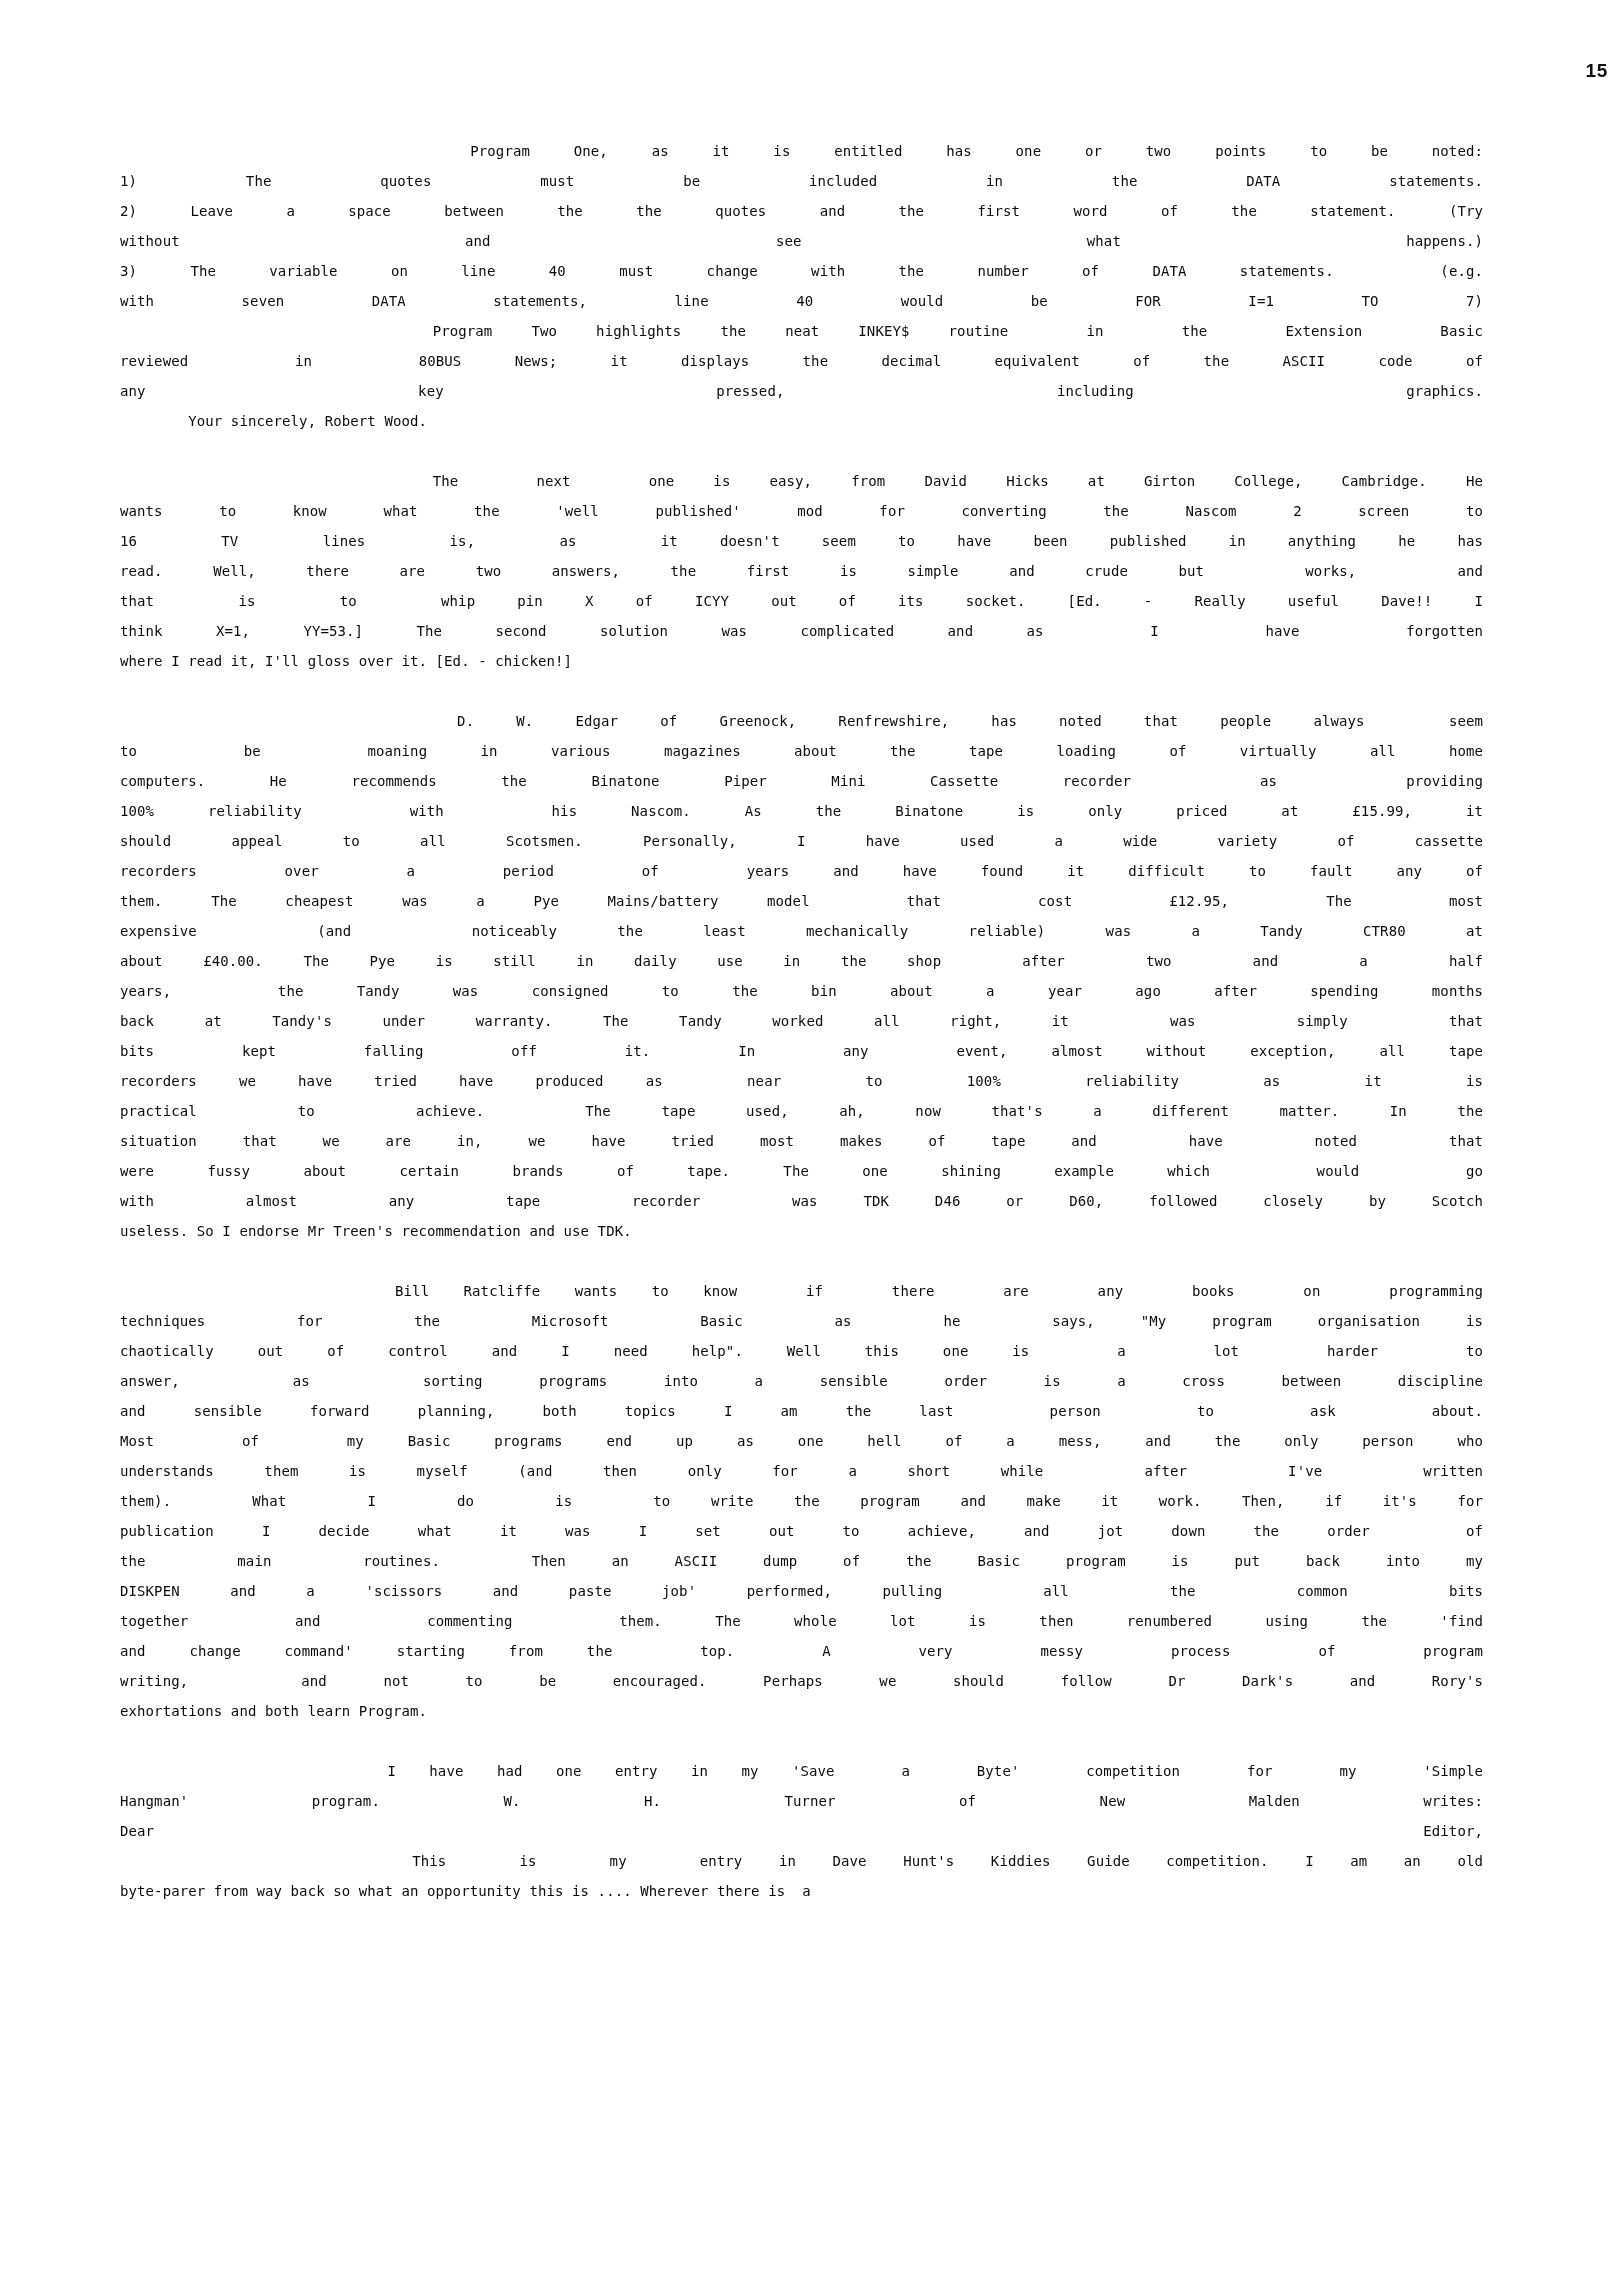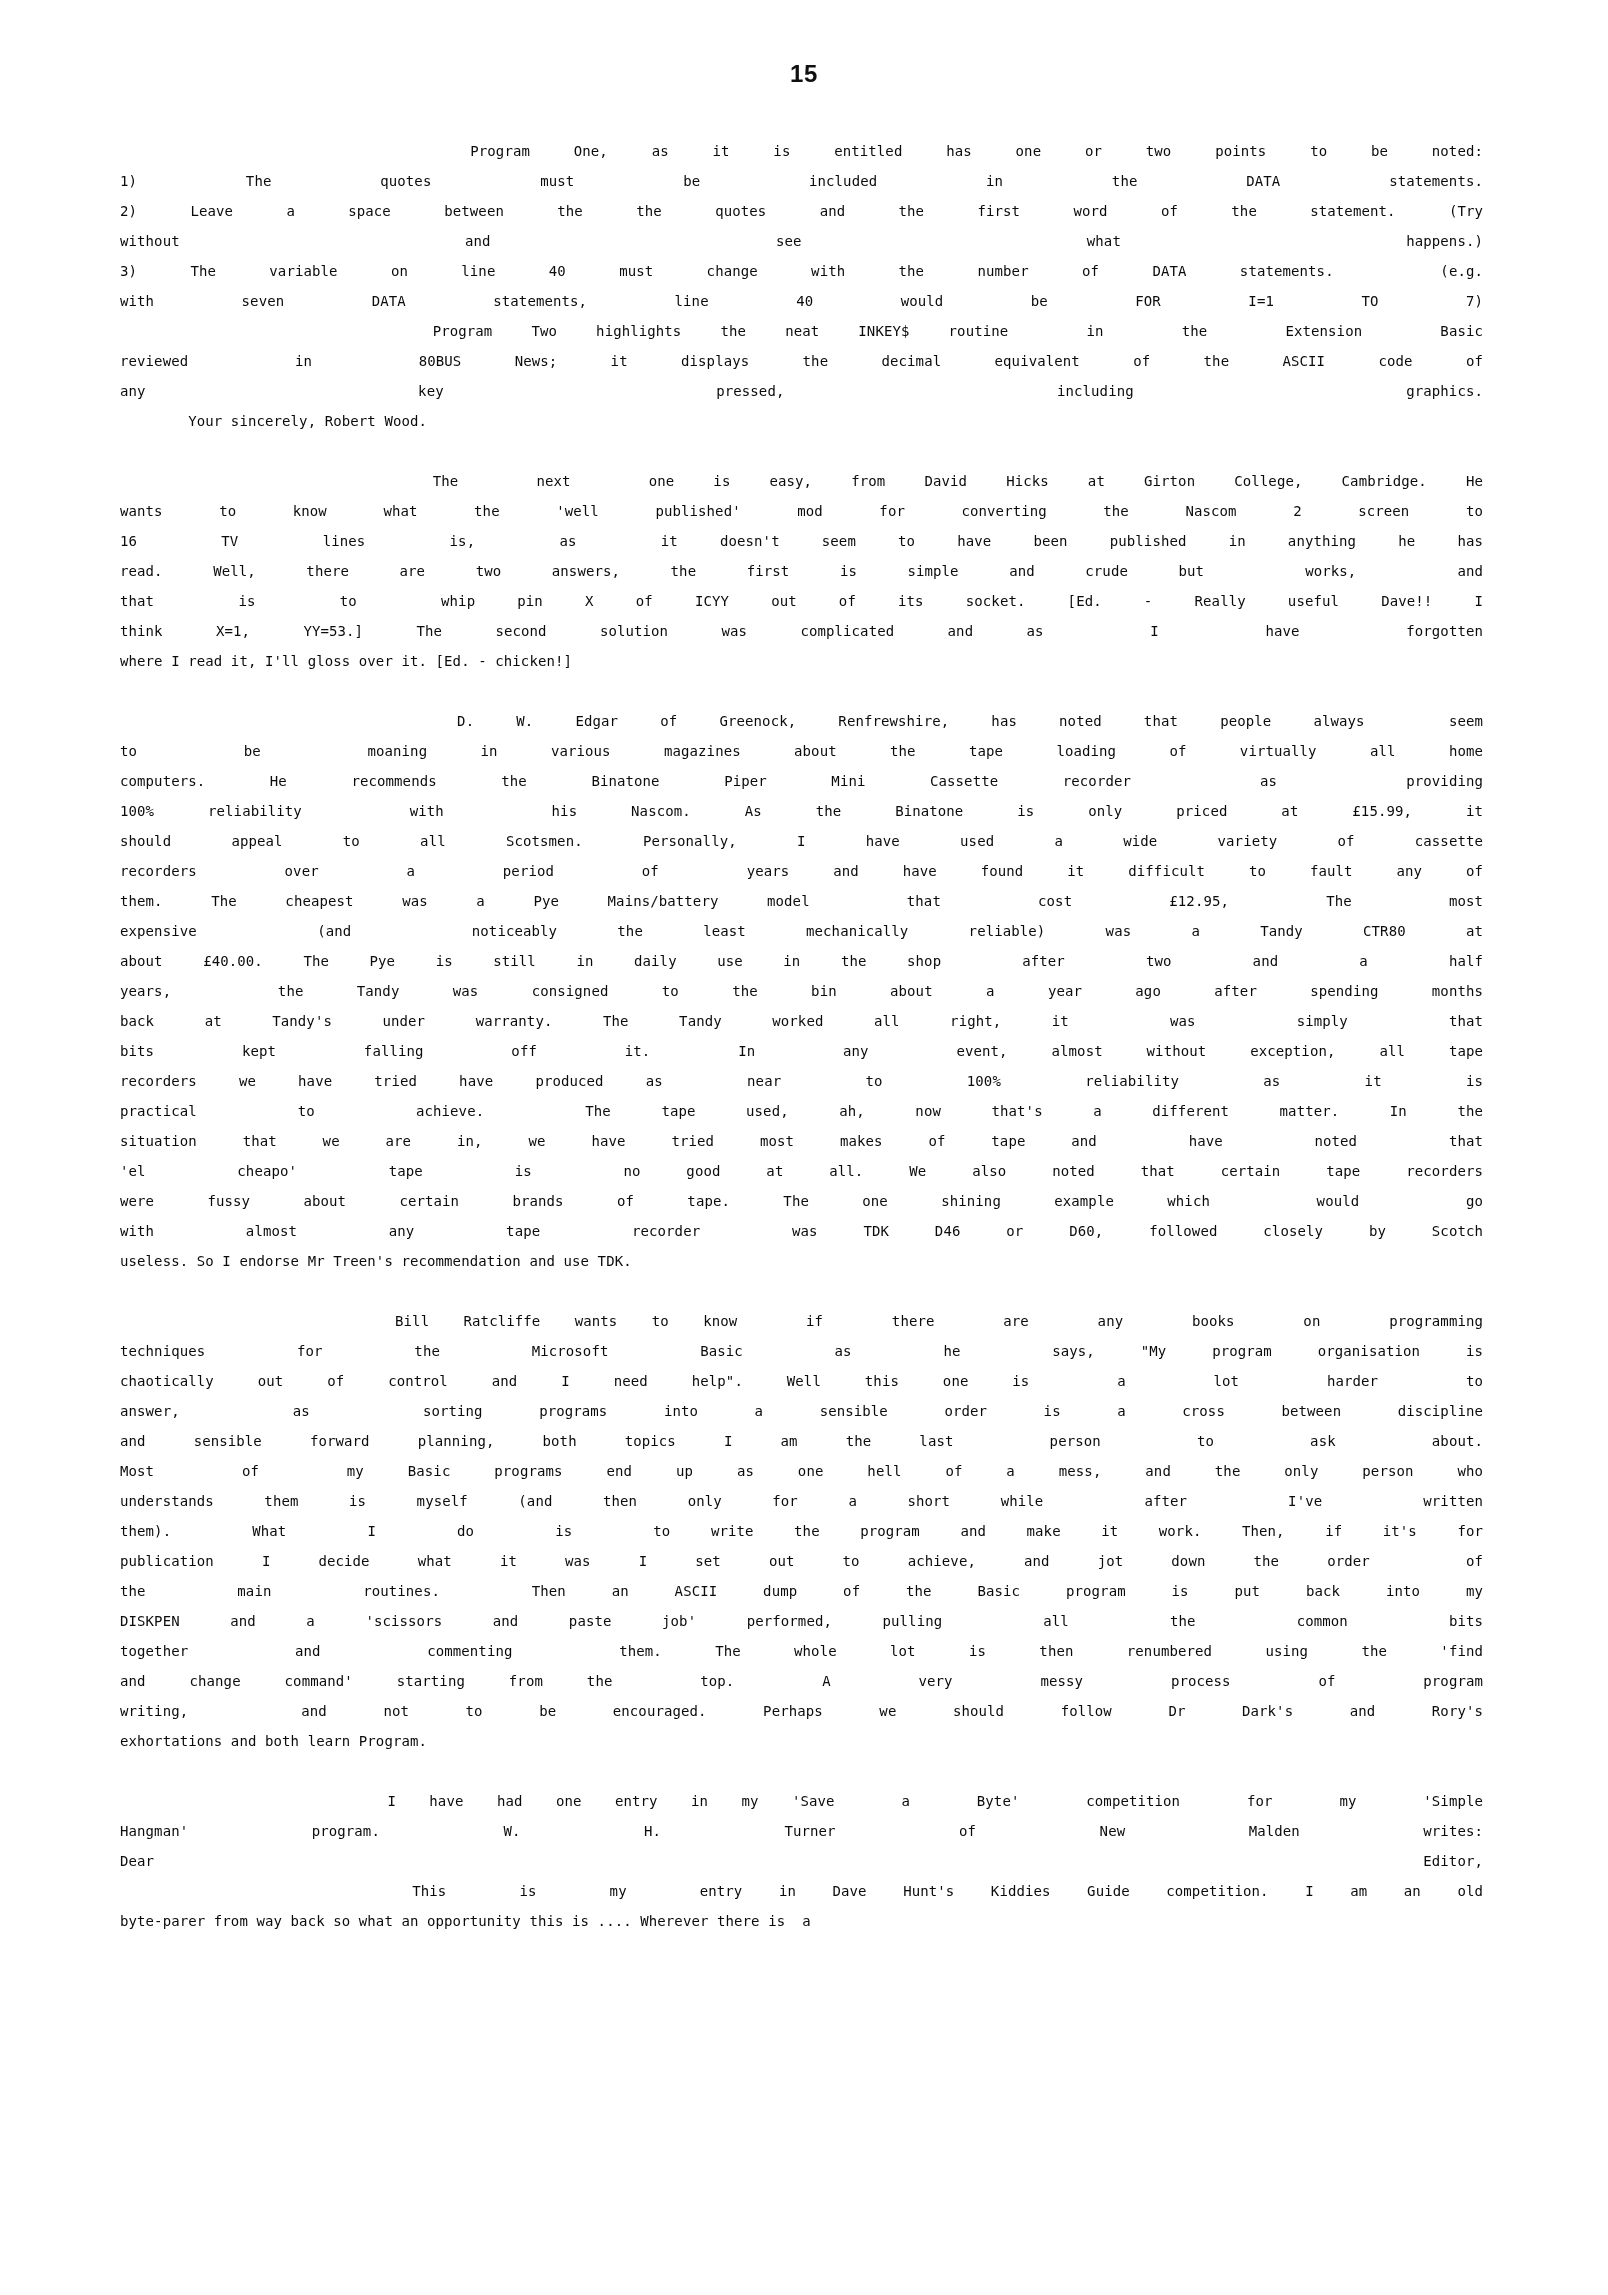--- a/index.html
+++ b/index.html
@@ -15,24 +15,24 @@
     background: #ffffff;
     overflow: hidden;
     font-family: "DejaVu Sans Mono", "Liberation Mono", monospace;
     color: #0b0b0b;
   }
   .page-number {
     position: absolute;
     top: 60px;
     left: 0;
     width: 1608px;
-    text-align: center;
+    text-align: right;
     font-family: "Liberation Sans", sans-serif;
     font-weight: bold;
-    font-size: 24px;
+    font-size: 19px;
     letter-spacing: 0.7px;
     color: #101010;
   }
   .body-col {
     position: absolute;
     left: 120px;
     top: 136px;
     width: 1363px;
   }
   .para {
@@ -94,21 +94,20 @@
         <div class="ln">recorders  over  a  period  of  years and have found it difficult to fault any of</div>
         <div class="ln">them. The cheapest was a Pye Mains/battery model  that  cost  £12.95,  The  most</div>
         <div class="ln">expensive  (and  noticeably the least mechanically reliable) was a Tandy CTR80 at</div>
         <div class="ln">about £40.00. The Pye is still in daily use in the shop  after  two  and  a  half</div>
         <div class="ln">years,  the Tandy was consigned to the bin about a year ago after spending months</div>
         <div class="ln">back at Tandy's under warranty. The Tandy worked all right, it  was  simply  that</div>
         <div class="ln">bits  kept  falling  off  it.  In  any  event, almost without exception, all tape</div>
         <div class="ln">recorders we have tried have produced as  near  to  100%  reliability  as  it  is</div>
         <div class="ln">practical  to  achieve.  The tape used, ah, now that's a different matter. In the</div>
         <div class="ln">situation that we are in, we have tried most makes of tape and  have  noted  that</div>
-        <div class="ln">'el  cheapo'  tape  is  no good at all. We also noted that certain tape recorders</div>
         <div class="ln">were fussy about certain brands of tape. The one shining example which  would  go</div>
         <div class="ln">with  almost  any  tape  recorder  was TDK D46 or D60, followed closely by Scotch</div>
         <div class="ln last">useless. So I endorse Mr Treen's recommendation and use TDK.</div>
       </div>
     <div class="gap-sm"></div>
     <div class="para">
         <div class="ln">        Bill Ratcliffe wants to know  if  there  are  any  books  on  programming</div>
         <div class="ln">techniques  for  the  Microsoft  Basic  as  he  says, "My program organisation is</div>
         <div class="ln">chaotically out of control and I need help". Well this one is  a  lot  harder  to</div>
         <div class="ln">answer,  as  sorting programs into a sensible order is a cross between discipline</div>

